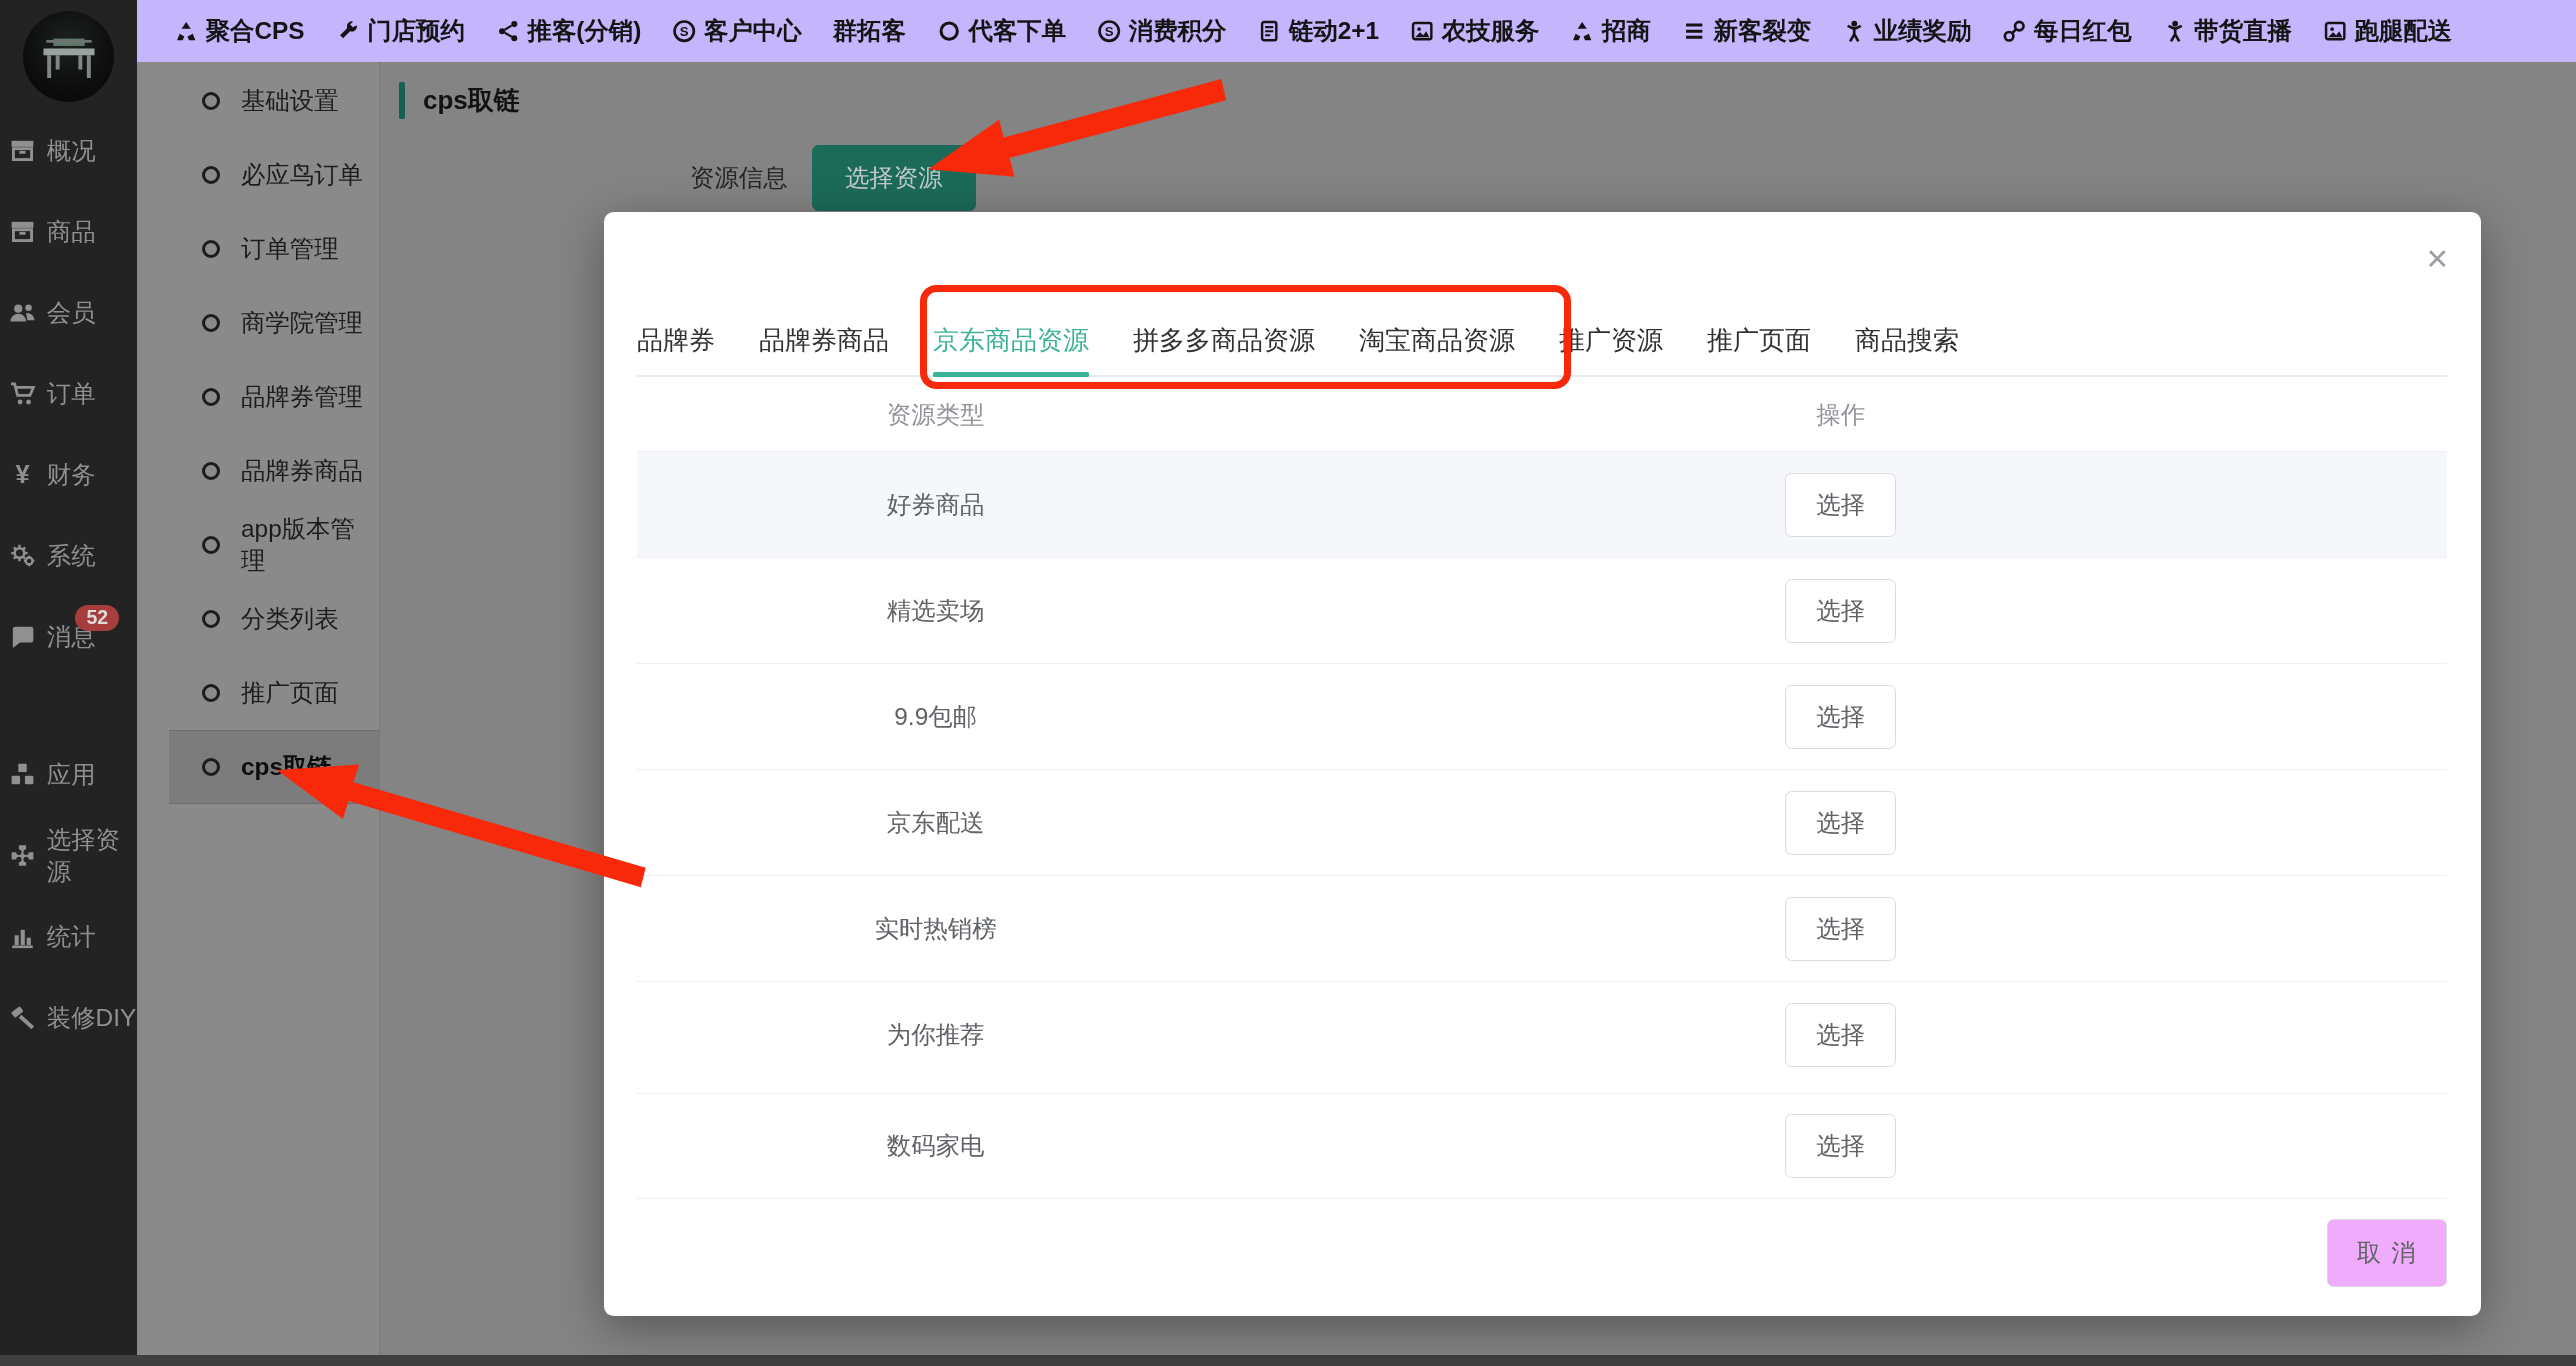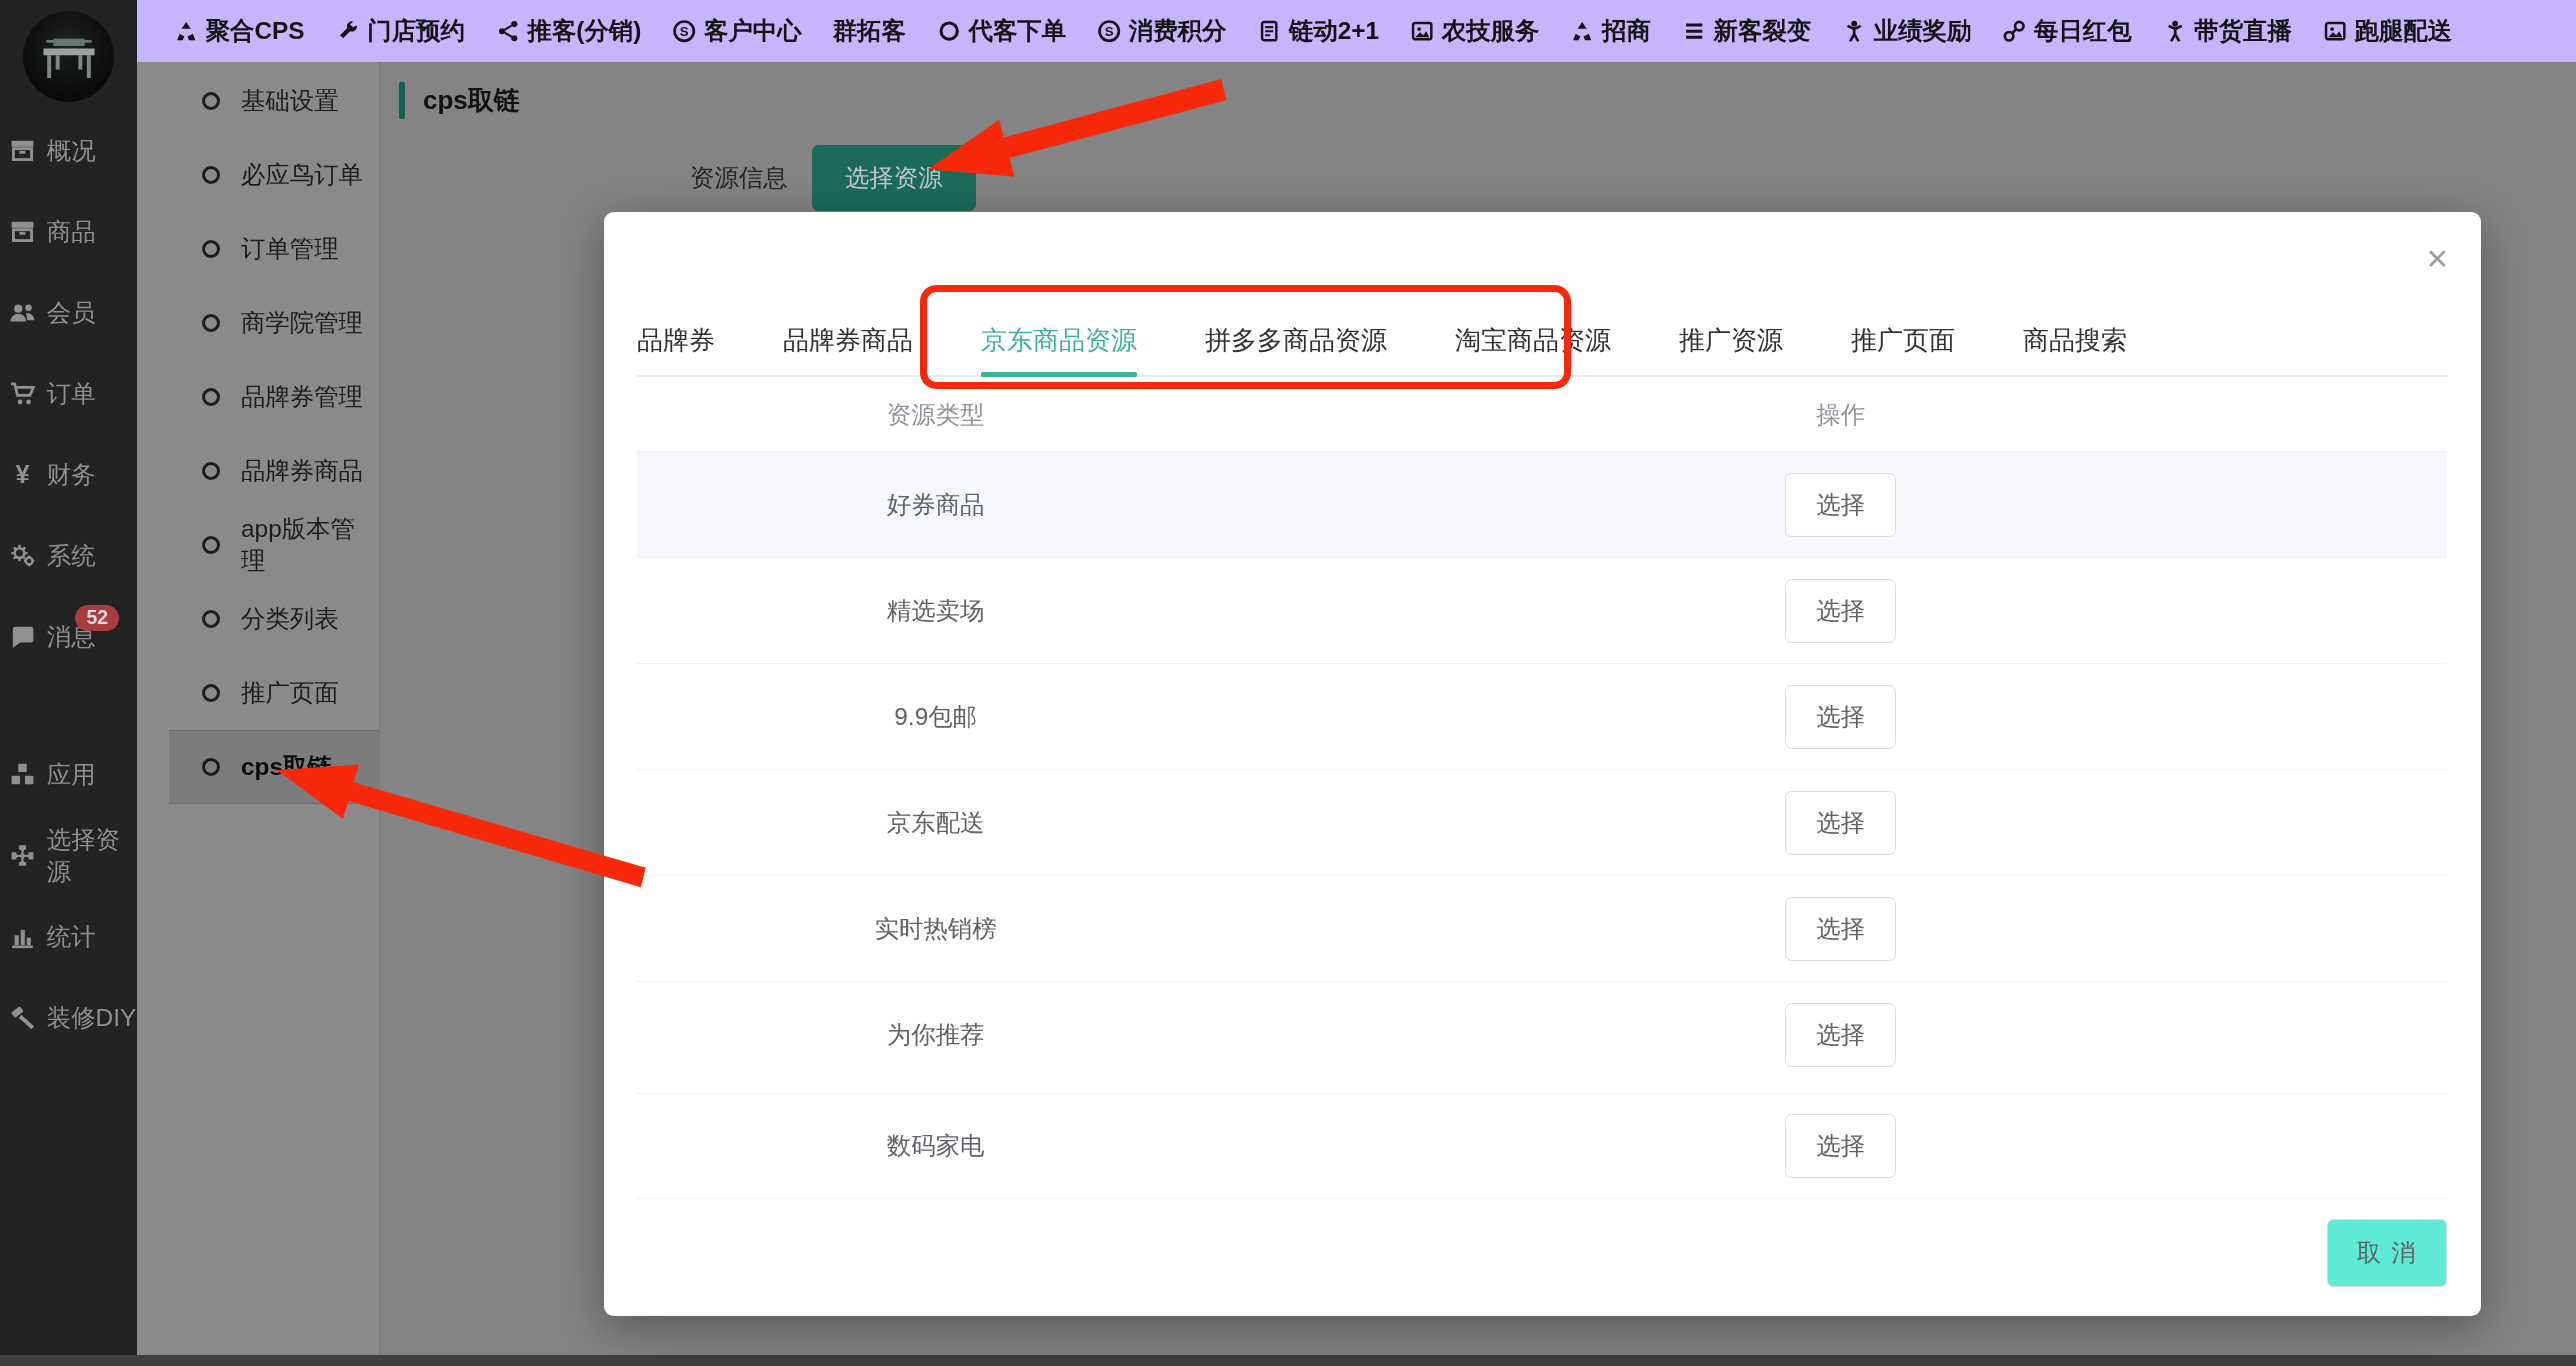--- a/index.html
+++ b/index.html
@@ -55,39 +55,39 @@
 
   .bottom-strip { position:absolute; left:0; right:0; bottom:0; height:11.4px;
     background:#3f3f3f; z-index:25; }
 
   
   .modal { position:absolute; left:604px; top:212px; width:1877px; height:1104px;
     background:#ffffff; border-radius:9.8px; box-shadow:0 11.4px 46px rgba(0,0,0,.35); z-index:50; }
   .close { position:absolute; top:28px; right:33px; font-size:37px; color:#9a9da2;
     line-height:1; cursor:pointer; font-weight:normal; }
   .tabs { position:absolute; left:33px; right:34px; top:93px; height:72px; display:flex;
-    gap:68px; border-bottom:2.4px solid #e7eaf0; align-items:center; }
+    gap:44px; border-bottom:2.4px solid #e7eaf0; align-items:center; }
   .tab { font-size:26px; color:#303133; position:relative; height:100%;
     display:flex; align-items:center; white-space:nowrap; cursor:pointer; }
   .tab.active { color:#3cb398; }
   .tab.active::after { content:""; position:absolute; left:0; right:0; bottom:-2.4px;
     height:5.7px; background:#3cb398; border-radius:1.6px; }
   .thead { position:absolute; left:33px; right:34px; top:167px; height:72px; display:flex;
     align-items:center; color:#909399; font-size:24.4px; }
   .col-type { width:33%; text-align:center; }
   .col-action { flex:1; text-align:center; }
   .tbody { position:absolute; left:33px; right:34px; top:239px; }
   .trow { height:106px; display:flex; align-items:center; border-top:1.6px solid #eceff5; }
   .trow:last-child { border-bottom:1.6px solid #eceff5;margin-top:6px; }
   .trow.striped { background:#f5f7fa; }
   .trow .col-type { font-size:24.4px; color:#5f6266; }
   .btn-outline { width:111px; height:64px; border:1.6px solid #d8dbe2; border-radius:6.5px;
     background:#fff; color:#5f6266; font-size:24.4px; cursor:pointer; font-family:inherit; }
   .btn-cancel { position:absolute; right:34px; bottom:29px; width:120px; height:68px;
-    border:1.6px solid #d8dbe2; border-radius:6.5px; background:#5eead4; color:#5f6266;
+    border:1.6px solid #d8dbe2; border-radius:6.5px; background:#f0abfc; color:#5f6266;
     font-size:24.4px; cursor:pointer; font-family:inherit; letter-spacing:1.6px; }
 
   
   .anno-rect { position:absolute; left:920px; top:285px; width:651px; height:104px;
     border:7.3px solid #f8290a; border-radius:16.3px; z-index:60; pointer-events:none; }
   .anno-arrows { position:absolute; left:0; top:0; width:2576px; height:1366px;
     z-index:70; pointer-events:none; }
 </style>
 </head>
 <body>

